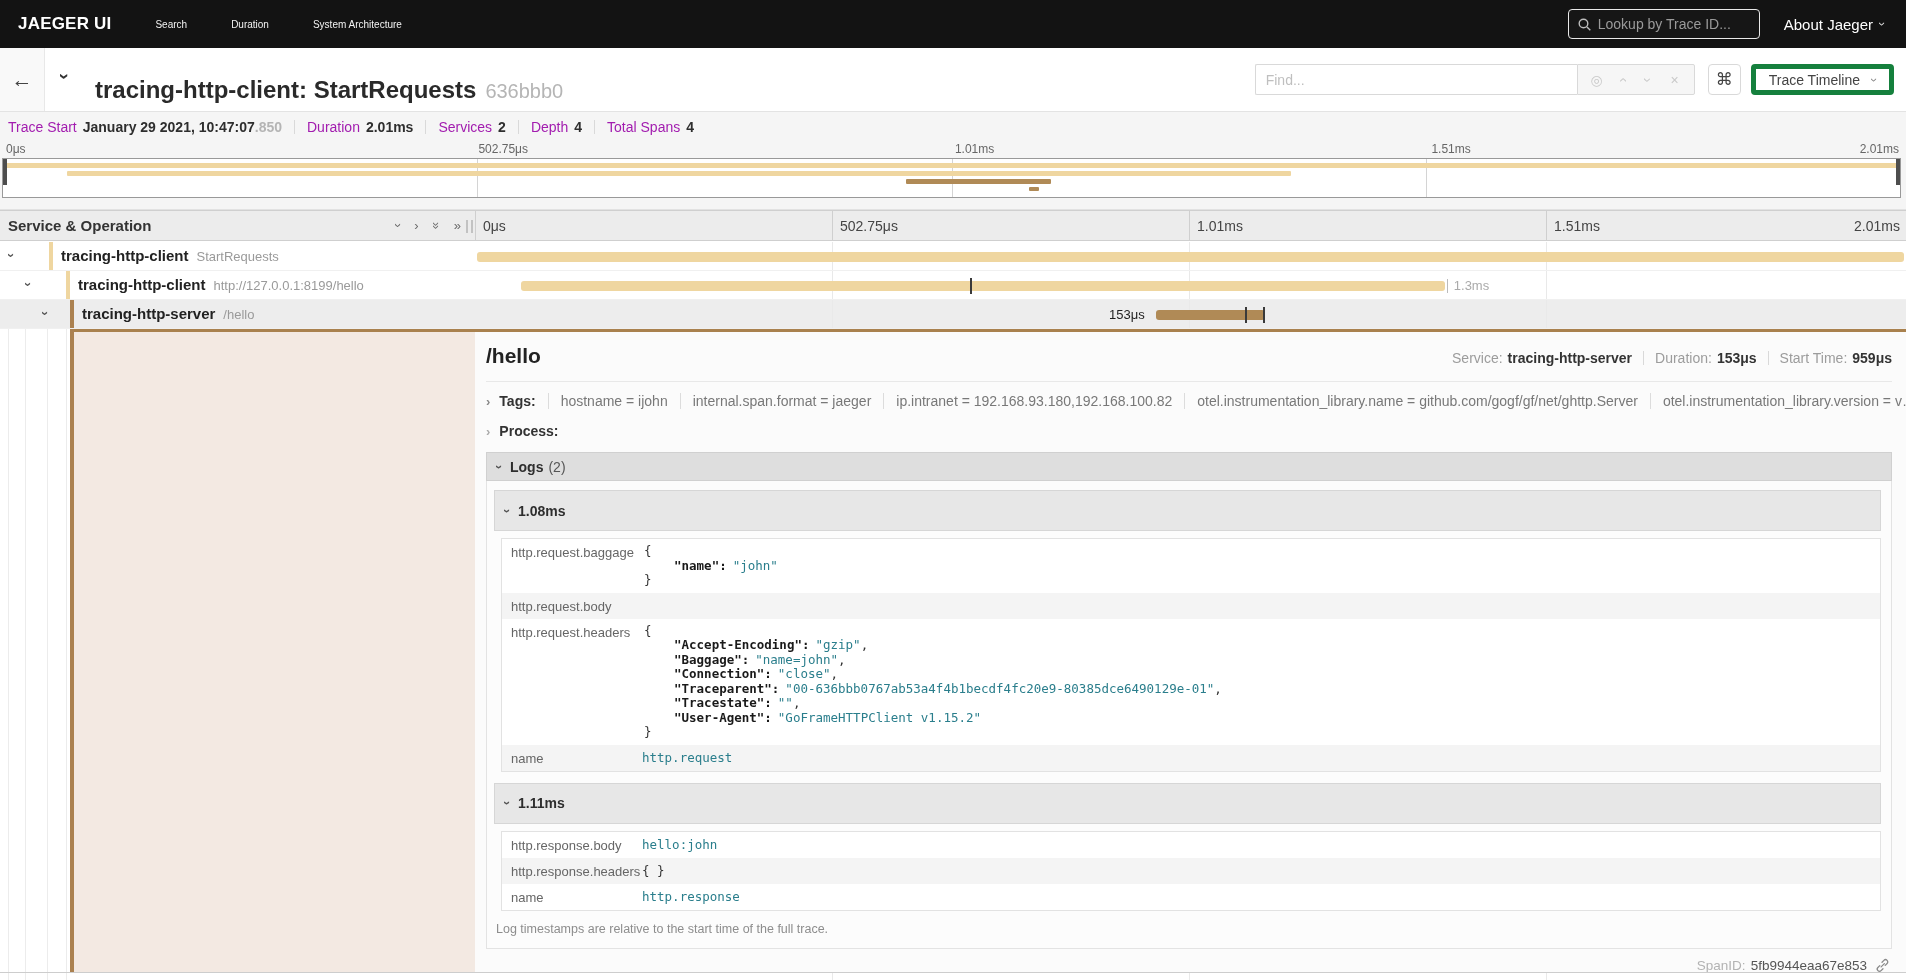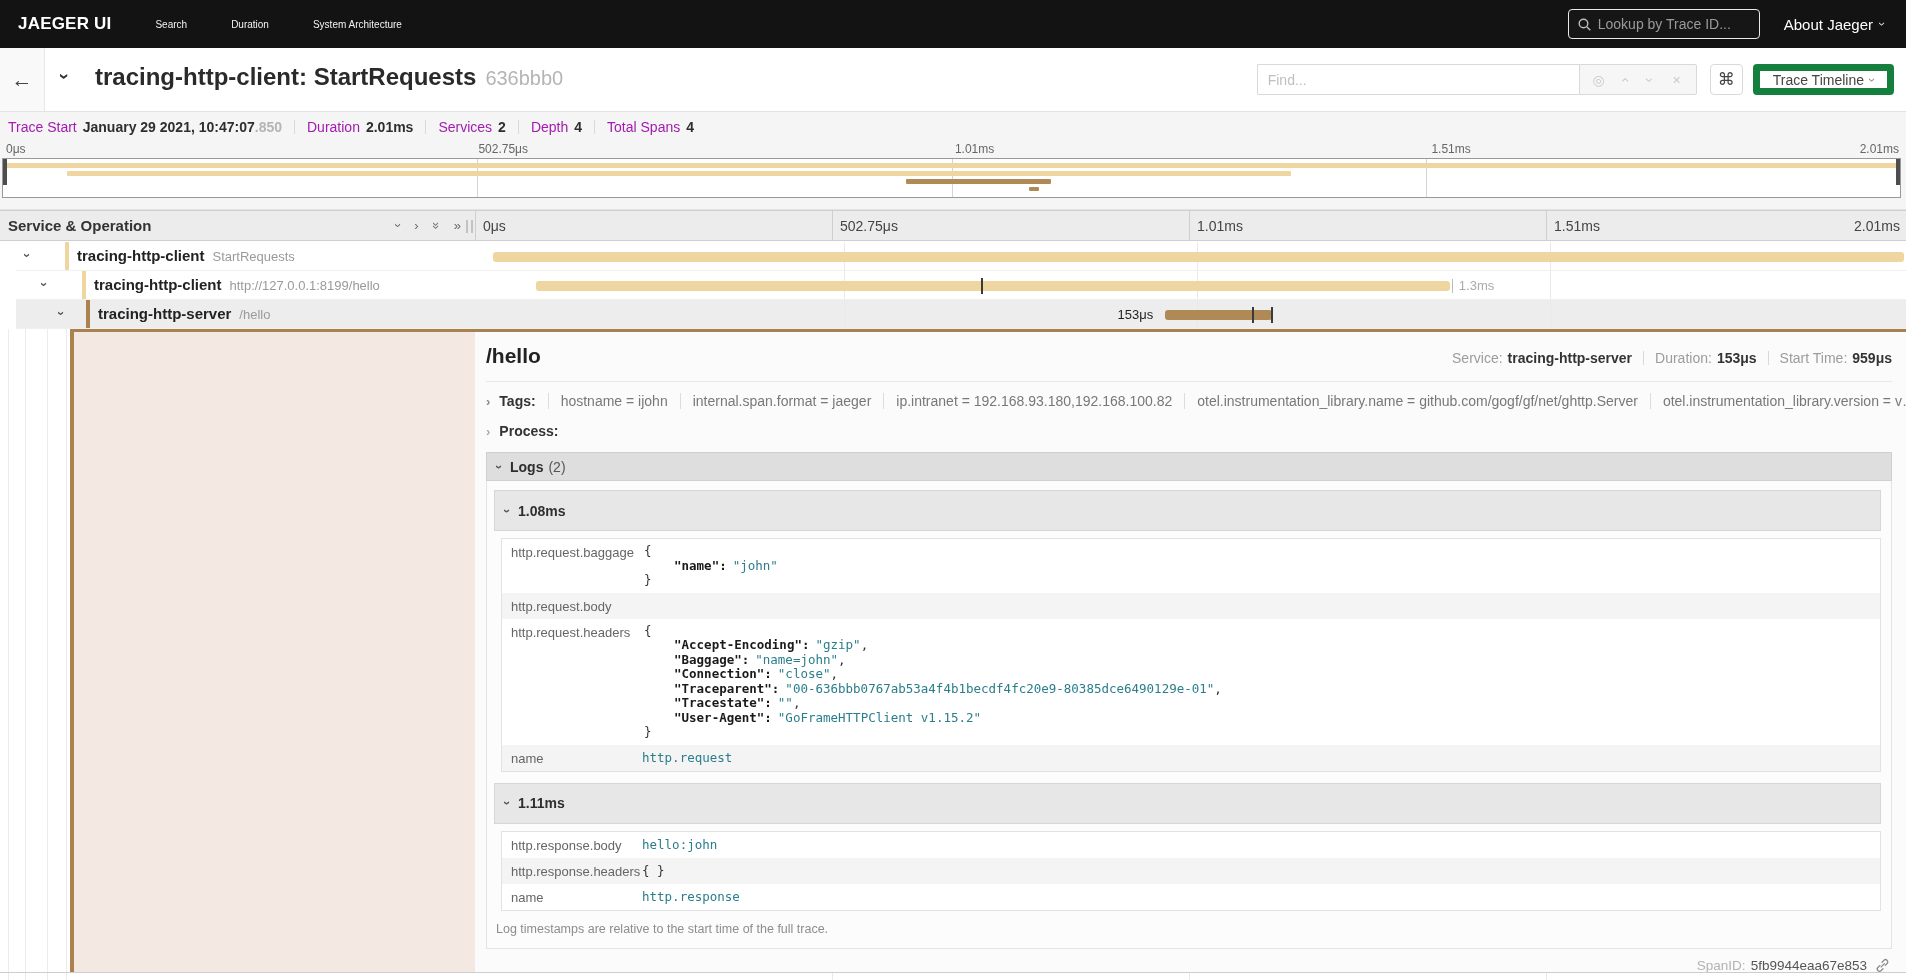--- a/index.html
+++ b/index.html
@@ -18,29 +18,29 @@
   .about { font-size:15px; margin:0 22px 0 24px; display:flex; align-items:center; gap:7px; cursor:pointer; }
 
   .chev { display:inline-block; font-style:normal; line-height:1; }
   .chev.down  { transform:rotate(90deg); }
   .chev.up    { transform:rotate(-90deg); }
 
   
   .titlebar { position:absolute; top:48px; left:0; right:0; height:64px; background:#fff; border-bottom:1px solid #e3e3e3; z-index:25; }
   .back-cell { position:absolute; left:0; top:0; width:45px; height:100%; background:#f9f9f9; border-right:1px solid #e8e8e8; display:flex; align-items:center; justify-content:center; font-size:21px; color:#444; cursor:pointer; }
   .title-chev { position:absolute; left:62px; top:19px; font-size:19px; font-weight:bold; color:#333; cursor:pointer; }
-  .trace-title { position:absolute; left:95px; top:15px; font-size:24px; font-weight:700; color:#2a2a2a; white-space:nowrap; }
+  .trace-title { position:absolute; left:95px; top:28px; font-size:24px; font-weight:700; color:#2a2a2a; white-space:nowrap; }
   .trace-title .tid { font-weight:400; font-size:20px; color:#b5b5b5; margin-left:9px; }
   .findwrap { position:absolute; right:0; top:16px; display:flex; align-items:center; }
   .find-input { width:322px; height:31px; border:1px solid #d9d9d9; border-right:0; border-radius:2px 0 0 2px; padding:0 10px; font-size:14px; color:#444; outline:0; font-family:"Liberation Sans",sans-serif; }
   .find-input::placeholder { color:#bfbfbf; }
   .find-icons { display:flex; align-items:center; height:31px; border:1px solid #d9d9d9; background:#f6f6f6; border-radius:0 2px 2px 0; padding:0 6px; }
   .find-icons .fi { width:26px; text-align:center; color:#c9c9c9; font-size:14px; cursor:pointer; }
   .cmd-btn { margin-left:13px; width:33px; height:31px; border:1px solid #d9d9d9; border-radius:4px; background:#fff; display:flex; align-items:center; justify-content:center; font-size:17px; color:#444; cursor:pointer; }
-  .view-btn { margin:0 12px 0 10px; height:31px; border:7px solid #15803d; border-radius:4px; background:#fff; display:flex; align-items:center; padding:0 13px; font-size:14px; color:#444; gap:6px; cursor:pointer; }
+  .view-btn { margin:0 12px 0 10px; height:31px; border:5px solid #15803d; border-radius:4px; background:#fff; display:flex; align-items:center; padding:0 13px; font-size:14px; color:#444; gap:12px; cursor:pointer; }
   .view-btn .chev { color:#888; font-size:12px; }
 
   
   .metazone { position:absolute; top:112px; left:0; right:0; height:98px; background:#f5f5f5; border-bottom:1px solid #e2e2e2; z-index:20; }
   .metarow { display:flex; align-items:center; height:29px; padding-left:8px; font-size:14px; }
   .metarow .lbl { color:#a21caf; margin-right:6px; }
   .metarow .val { color:#2e2e2e; font-weight:700; }
   .metarow .val-dim { color:#b4b4b4; font-weight:700; }
   .metarow .sep { width:1px; height:14px; background:#d9d9d9; margin:0 12px; }
   .mm-labels { position:relative; height:17px; font-size:12px; color:#666; }
@@ -54,21 +54,21 @@
   .thead { position:absolute; top:210px; left:0; right:0; height:31px; background:#ececec; border-top:1px solid #cfcfcf; border-bottom:1px solid #cfcfcf; z-index:15; }
   .th-left { position:absolute; left:0; top:0; width:475px; height:100%; display:flex; align-items:center; padding-left:8px; }
   .th-left .t { font-size:15px; font-weight:700; color:#333; }
   .th-ctrls { margin-left:auto; display:flex; align-items:center; gap:14px; padding-right:14px; color:#6b6b6b; font-size:13px; }
   .th-ctrls span { cursor:pointer; }
   .resizer { position:absolute; left:466px; top:9px; width:7px; height:13px; border-left:2px solid #c2c2c2; border-right:2px solid #c2c2c2; cursor:col-resize; }
   .th-cell { position:absolute; top:0; height:100%; border-left:1px solid #cfcfcf; font-size:14px; color:#444; display:flex; align-items:center; padding-left:7px; }
   .th-endlabel { position:absolute; right:6px; top:7px; font-size:14px; color:#444; }
 
   
-  .rows { position:absolute; top:242px; left:16px; right:0; z-index:10; }
+  .rows { position:absolute; top:242px; left:0; right:0; z-index:10; }
   .srow { position:relative; height:29px; border-bottom:1px solid #f0f0f0; background:#fff; }
   .srow.selected { background:#ededed; }
   .srow .namecell { position:absolute; left:0; top:0; width:475px; height:100%; }
   .srow .rchev { position:absolute; top:7px; font-size:13px; color:#555; font-weight:bold; cursor:pointer; }
   .srow .accent { position:absolute; top:0; bottom:0; width:4px; }
   .srow .svc { position:absolute; top:5px; font-size:15px; font-weight:700; color:#222; white-space:nowrap; cursor:pointer; }
   .srow .op { font-weight:400; font-size:13px; color:#9a9a9a; margin-left:8px; }
   .timeline { position:absolute; left:475px; right:0; top:0; bottom:0; }
   .tgrid { position:absolute; top:0; bottom:0; width:1px; background:#e9e9e9; }
   .bar { position:absolute; top:10px; height:10px; border-radius:3px; cursor:pointer; }

